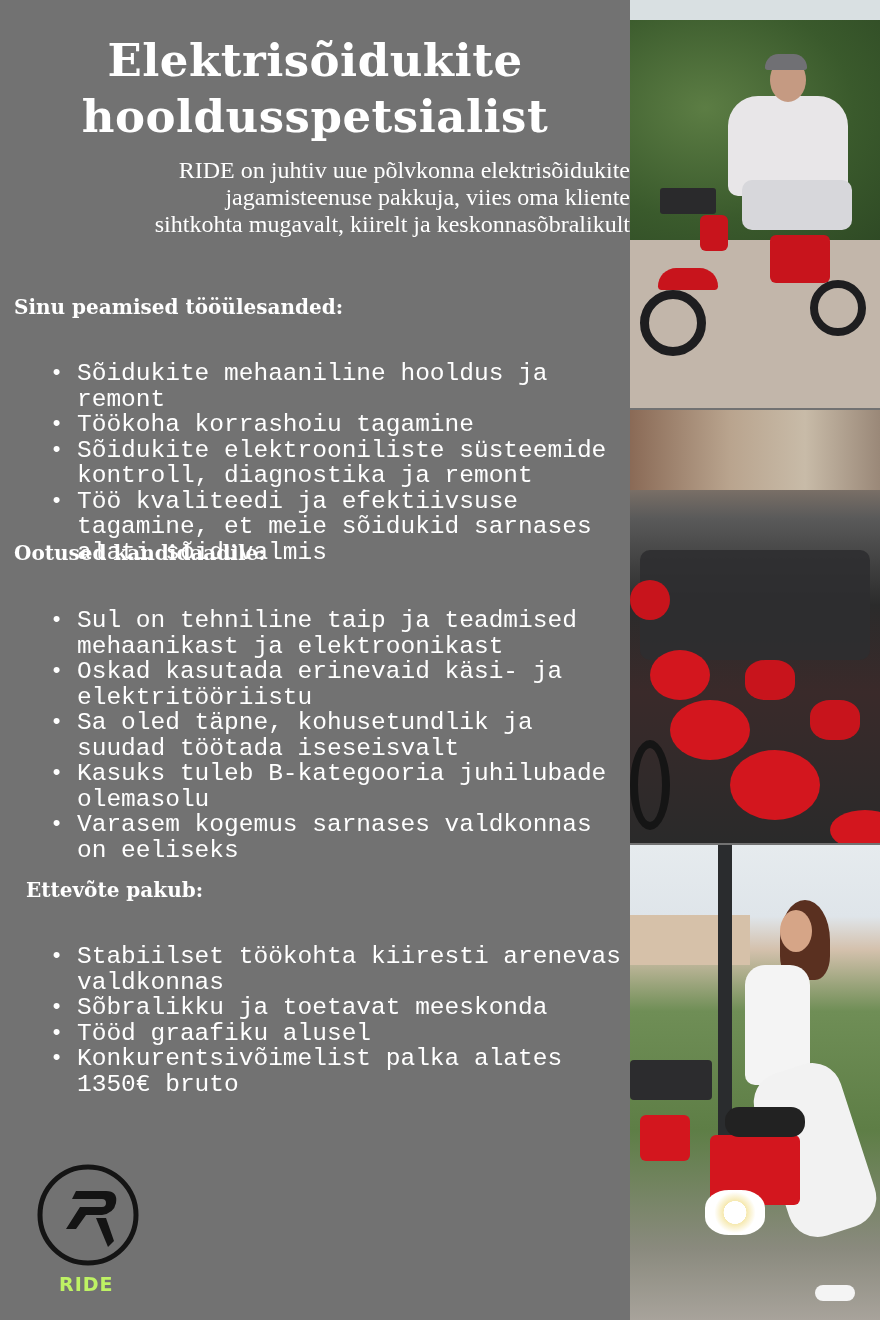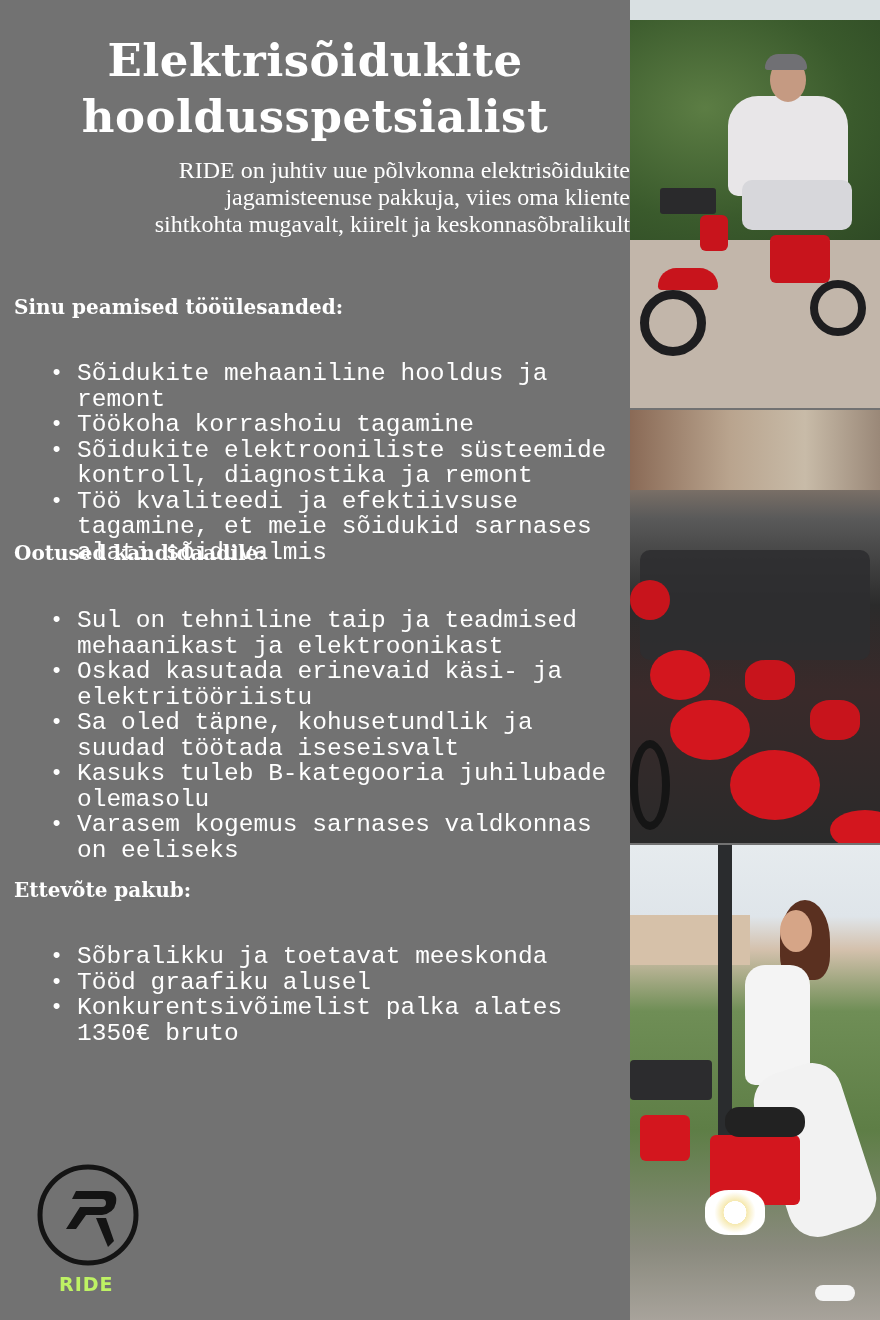--- a/index.html
+++ b/index.html
@@ -43,22 +43,23 @@
 
   <div class="section-h" style="top:540px;">Ootused kandidaadile:</div>
   <ul class="list" style="top:592px;">
     <li>Sul on tehniline taip ja teadmised mehaanikast ja elektroonikast</li>
     <li>Oskad kasutada erinevaid käsi- ja elektritööriistu</li>
     <li>Sa oled täpne, kohusetundlik ja suudad töötada iseseisvalt</li>
     <li>Kasuks tuleb B-kategooria juhilubade olemasolu</li>
     <li>Varasem kogemus sarnases valdkonnas on eeliseks</li>
   </ul>
 
-  <div class="section-h" style="top:877px;">Ettevõte pakub:</div>
+  <div class="section-h" style="top:877px;margin-left:12px;">Ettevõte pakub:</div>
   <ul class="list" style="top:928px;">
+    <li>Stabiilset töökohta kiiresti arenevas valdkonnas</li>
     <li>Sõbralikku ja toetavat meeskonda</li>
     <li>Tööd graafiku alusel</li>
     <li>Konkurentsivõimelist palka alates 1350€ bruto</li>
   </ul>
 
   <svg class="logo" viewBox="0 0 104 104">
     <circle cx="52" cy="52" r="48" fill="none" stroke="#141414" stroke-width="5"></circle>
     <path d="M40 28 L70 28 Q82 28 80 40 Q78 50 66 52 L50 52 L40 66 L30 66 L44 44 L66 44 Q70 44 70 40 Q70 36 66 36 L36 36 Z" fill="#141414"></path>
     <path d="M60 55 L70 55 L78 78 L72 84 Z" fill="#141414"></path>
   </svg>

